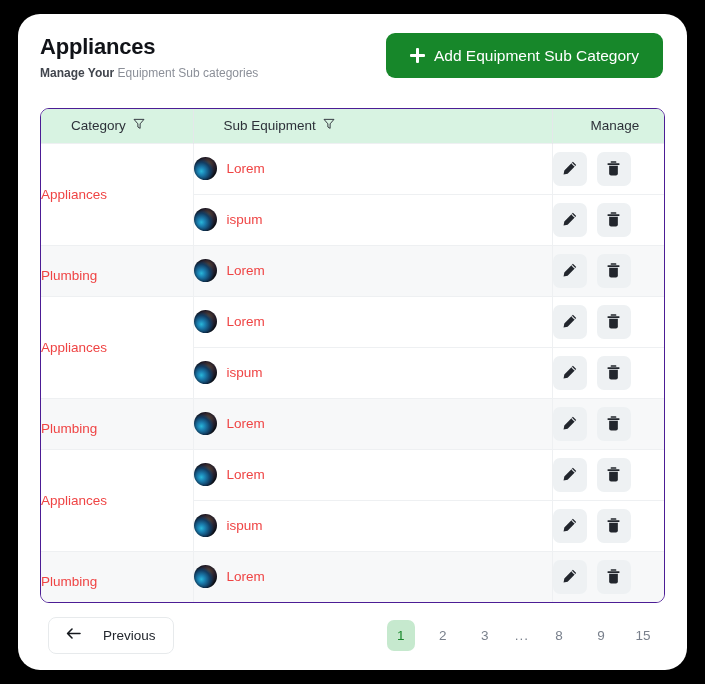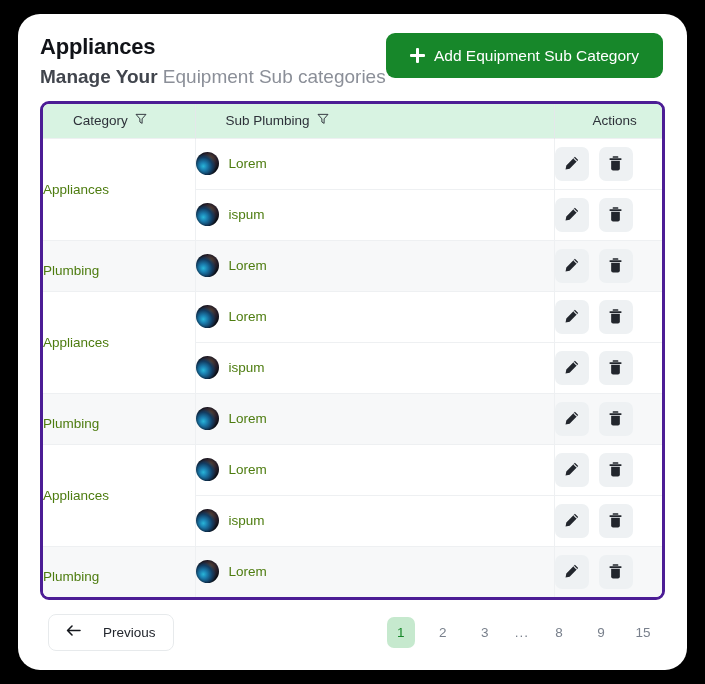--- a/index.html
+++ b/index.html
@@ -40,21 +40,21 @@
   .page-title {
     font-size: 22px;
     font-weight: bold;
     color: #111318;
     letter-spacing: -0.2px;
     line-height: 1.15;
   }
 
   .page-subtitle {
     margin-top: 7px;
-    font-size: 19px;
+    font-size: 12px;
     color: #8b8f98;
     line-height: 1.2;
     white-space: nowrap;
   }
   .page-subtitle .lead {
     color: #41454d;
     font-weight: bold;
   }
 
   .add-button {
@@ -86,22 +86,22 @@
     content: "";
     position: absolute;
     background: #ffffff;
     border-radius: 1px;
   }
   .plus-glyph::before { left: 0; top: 6px; width: 15px; height: 2.6px; }
   .plus-glyph::after  { top: 0; left: 6px; height: 15px; width: 2.6px; }
 
   
   .table-card {
-    margin-top: 3px;
-    border: 3px solid #4c1d95;
+    margin-top: 10px;
+    border: 1px solid #4c1d95;
     border-radius: 9px;
     overflow: hidden;
     background: #fff;
   }
 
   table.data-table {
     width: 100%;
     border-collapse: collapse;
     table-layout: fixed;
   }
@@ -124,21 +124,21 @@
   .col-subcategory { width: 359px; }
   .col-actions { width: 126px; }
 
   .data-table td {
     height: 51px;
     padding: 0;
     border-top: 1px solid #eef0f2;
     border-right: 1px solid #eef0f2;
     vertical-align: middle;
     font-size: 13.5px;
-    color: #4d7c0f;
+    color: #ef4444;
   }
   .data-table td:last-child { border-right: none; }
 
   .cat-cell { padding-left: 30px; vertical-align: top; padding-top: 16px; }
   .cat-cell.mid { vertical-align: middle; padding-top: 9px; }
 
   .sub-cell { padding-left: 30px; }
   .sub-inner { display: flex; align-items: center; gap: 10px; }
 
   .avatar {
@@ -263,30 +263,30 @@
                 <span>Category</span>
                 <span>
                   <svg width="12" height="12" viewBox="0 0 14 14" fill="none">
                     <path d="M1.2 1.6h11.6l-4.5 5.2v5.3L5.7 10.5V6.8L1.2 1.6z" stroke="#2d3139" stroke-width="1.1" stroke-linejoin="round" fill="none"></path>
                   </svg>
                 </span>
               </span>
             </th>
             <th>
               <span class="th-inner">
-                <span>Sub Plumbing</span>
+                <span>Sub Equipment</span>
                 <span>
                   <svg width="12" height="12" viewBox="0 0 14 14" fill="none">
                     <path d="M1.2 1.6h11.6l-4.5 5.2v5.3L5.7 10.5V6.8L1.2 1.6z" stroke="#2d3139" stroke-width="1.1" stroke-linejoin="round" fill="none"></path>
                   </svg>
                 </span>
               </span>
             </th>
             <th>
-              <span>Actions</span>
+              <span>Manage</span>
             </th>
           </tr>
         </thead>
         <tbody id="table-body">
             <tr>
               <td class="cat-cell" rowspan="2"><span>Appliances</span></td>
               <td class="sub-cell">
                 <span class="sub-inner">
                   <span class="avatar"></span>
                   <span>Lorem</span>

